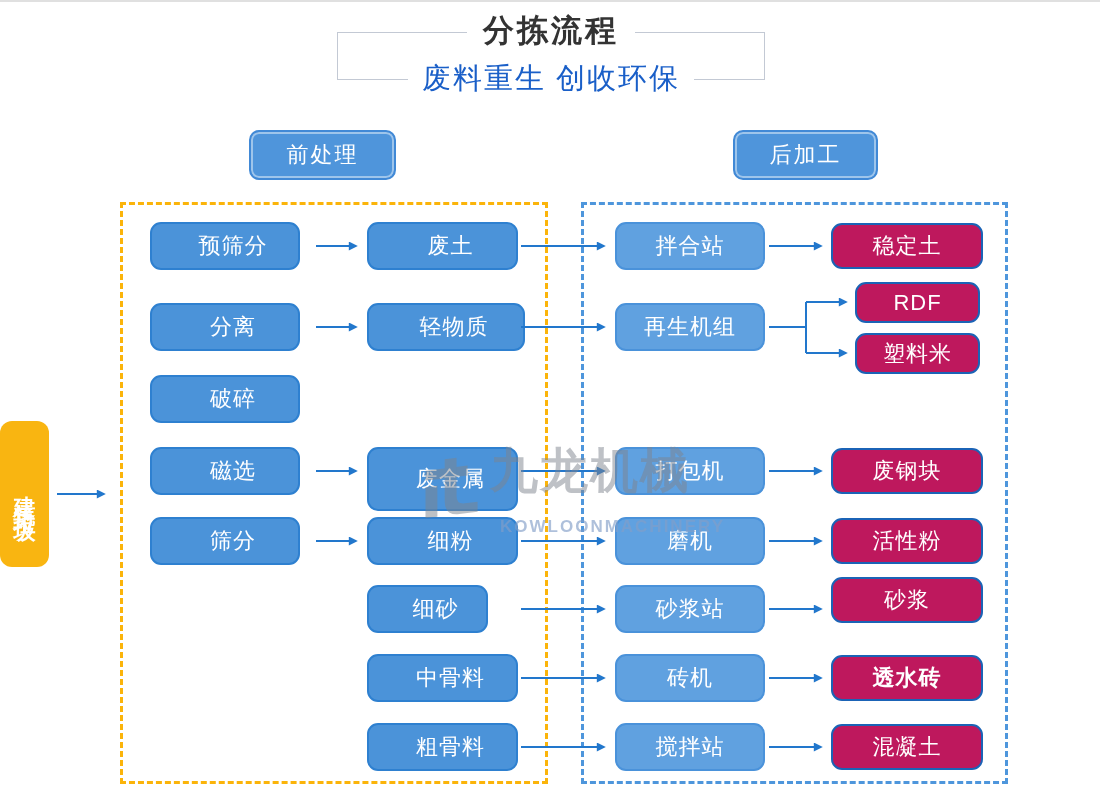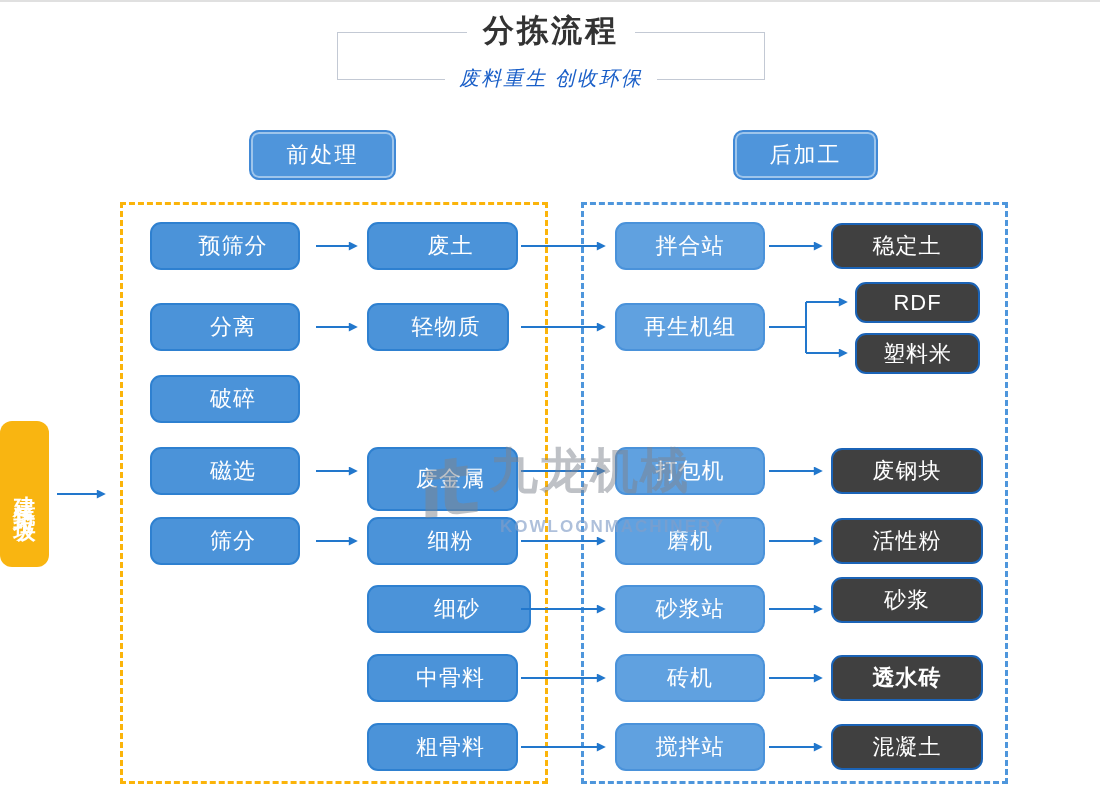--- a/index.html
+++ b/index.html
@@ -9,22 +9,22 @@
   
   .topline{position:absolute;left:0;top:53;width:1100px;height:2px;background:#d4d4d4;z-index:1;}
   .bottomline{position:absolute;left:0;top:788;width:1100px;height:2px;background:#e0e0e0;z-index:1;}
   .title-frame{position:absolute;left:337px;top:32px;width:428px;height:48px;
                border:1px solid #c3c9d4;background:#fff;box-sizing:border-box;z-index:2;}
   .title-row{position:absolute;left:337px;width:428px;text-align:center;z-index:3;}
   .title-row.t1{top:12px;}
   .title-row.t2{top:60px;}
   .main-title{display:inline-block;background:#fff;padding:0 16px;font-size:31px;font-weight:bold;
               color:#333;letter-spacing:3px;line-height:38px;}
-  .sub-title{display:inline-block;background:#fff;padding:0 14px;font-size:20px;
-             color:#1a5fc8;letter-spacing:2px;line-height:36px;font-style:italic;}
+  .sub-title{display:inline-block;background:#fff;padding:0 14px;font-size:29px;
+             color:#1a5fc8;letter-spacing:2px;line-height:36px;}
 
   
   .tag{position:absolute;display:flex;align-items:center;justify-content:center;color:#fff;
        font-size:22px;letter-spacing:2px;background:#4f95db;border:2px solid #4189d6;
        border-radius:10px;box-shadow:inset 0 0 0 2px rgba(255,255,255,.45);box-sizing:border-box;z-index:2;}
   .tag-pre{left:249px;top:130px;width:147px;height:50px;}
   .tag-post{left:733px;top:130px;width:145px;height:50px;text-align:right;}
 
   
   .dash{position:absolute;box-sizing:border-box;z-index:1;}
@@ -35,21 +35,21 @@
   .source{position:absolute;left:0;top:421px;width:49px;height:146px;background:#f9b511;
           border-radius:12px;color:#fff;font-weight:bold;font-size:22px;letter-spacing:8px;
           display:flex;align-items:center;justify-content:center;
           writing-mode:vertical-rl;text-orientation:upright;z-index:2;}
 
   
   .node{position:absolute;display:flex;align-items:center;justify-content:center;color:#fff;
         font-size:22px;letter-spacing:1px;border-radius:11px;box-sizing:border-box;z-index:2;}
   .box-mid{background:#4b93d9;border:2px solid #2e80d0;padding-left:16px;}
   .box-light{background:#60a1e0;border:2px solid #4a92da;}
-  .box-dark{background:#404040;border:2px solid #1b63b6;}
+  .box-dark{background:#be185d;border:2px solid #1b63b6;}
 
   
   #arrow-layer{position:absolute;left:0;top:0;z-index:3;pointer-events:none;}
 
   
   .watermark{position:absolute;left:420px;top:443px;width:540px;height:110px;z-index:6;pointer-events:none;}
   .wm-logo{position:absolute;left:0;top:10px;width:64px;height:66px;opacity:.5;}
   .wm-cn{position:absolute;left:70px;top:-4px;font-size:48px;font-weight:bold;white-space:nowrap;
          color:rgba(125,132,141,.5);letter-spacing:2px;}
   .wm-en{position:absolute;left:80px;top:74px;font-size:17px;font-weight:bold;white-space:nowrap;
@@ -106,34 +106,34 @@
       <line x1="769" y1="747" x2="821" y2="747" stroke="#2277cc" stroke-width="2" marker-end="url(#arr)"></line>
       <line x1="57" y1="494" x2="104" y2="494" stroke="#2277cc" stroke-width="2" marker-end="url(#arr)"></line>
     </svg>
 
   <div id="nodes">
       <div class="node box-mid" style="left: 150px; top: 222px; width: 150px; height: 48px;">预筛分</div>
       <div class="node box-mid" style="left: 367px; top: 222px; width: 151px; height: 48px;">废土</div>
       <div class="node box-light" style="left: 615px; top: 222px; width: 150px; height: 48px;">拌合站</div>
       <div class="node box-dark" style="left: 831px; top: 223px; width: 152px; height: 46px;">稳定土</div>
       <div class="node box-mid" style="left: 150px; top: 303px; width: 150px; height: 48px;">分离</div>
-      <div class="node box-mid" style="left: 367px; top: 303px; width: 142px; height: 48px;">轻物质</div>
+      <div class="node box-mid" style="left: 367px; top: 303px; width: 158px; height: 48px;">轻物质</div>
       <div class="node box-light" style="left: 615px; top: 303px; width: 150px; height: 48px;">再生机组</div>
       <div class="node box-dark" style="left: 855px; top: 282px; width: 125px; height: 41px;">RDF</div>
       <div class="node box-dark" style="left: 855px; top: 333px; width: 125px; height: 41px;">塑料米</div>
       <div class="node box-mid" style="left: 150px; top: 375px; width: 150px; height: 48px;">破碎</div>
       <div class="node box-mid" style="left: 150px; top: 447px; width: 150px; height: 48px;">磁选</div>
       <div class="node box-mid" style="left: 367px; top: 447px; width: 151px; height: 64px;">废金属</div>
       <div class="node box-light" style="left: 615px; top: 447px; width: 150px; height: 48px;">打包机</div>
       <div class="node box-dark" style="left: 831px; top: 448px; width: 152px; height: 46px;">废钢块</div>
       <div class="node box-mid" style="left: 150px; top: 517px; width: 150px; height: 48px;">筛分</div>
       <div class="node box-mid" style="left: 367px; top: 517px; width: 151px; height: 48px;">细粉</div>
       <div class="node box-light" style="left: 615px; top: 517px; width: 150px; height: 48px;">磨机</div>
       <div class="node box-dark" style="left: 831px; top: 518px; width: 152px; height: 46px;">活性粉</div>
-      <div class="node box-mid" style="left: 367px; top: 585px; width: 164px; height: 48px;">细砂</div>
+      <div class="node box-mid" style="left: 367px; top: 585px; width: 121px; height: 48px;">细砂</div>
       <div class="node box-light" style="left: 615px; top: 585px; width: 150px; height: 48px;">砂浆站</div>
       <div class="node box-dark" style="left: 831px; top: 577px; width: 152px; height: 46px;">砂浆</div>
       <div class="node box-mid" style="left: 367px; top: 654px; width: 151px; height: 48px;">中骨料</div>
       <div class="node box-light" style="left: 615px; top: 654px; width: 150px; height: 48px;">砖机</div>
       <div class="node box-dark" style="left: 831px; top: 655px; width: 152px; height: 46px; font-weight: bold;">透水砖</div>
       <div class="node box-mid" style="left: 367px; top: 723px; width: 151px; height: 48px;">粗骨料</div>
       <div class="node box-light" style="left: 615px; top: 723px; width: 150px; height: 48px;">搅拌站</div>
       <div class="node box-dark" style="left: 831px; top: 724px; width: 152px; height: 46px;">混凝土</div>
     </div>
 

